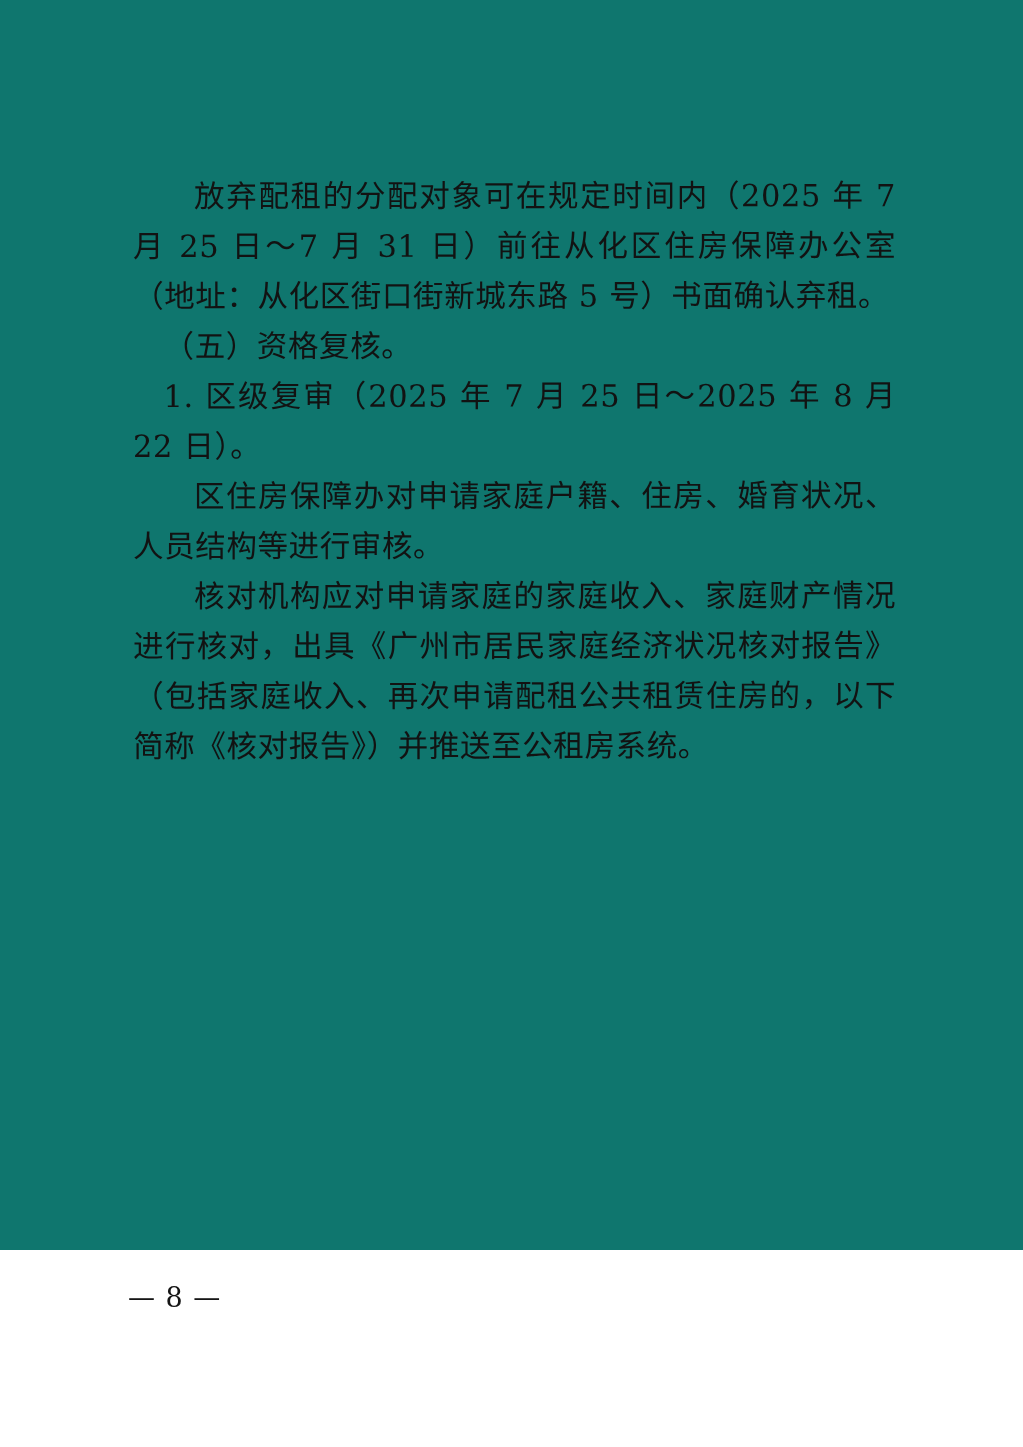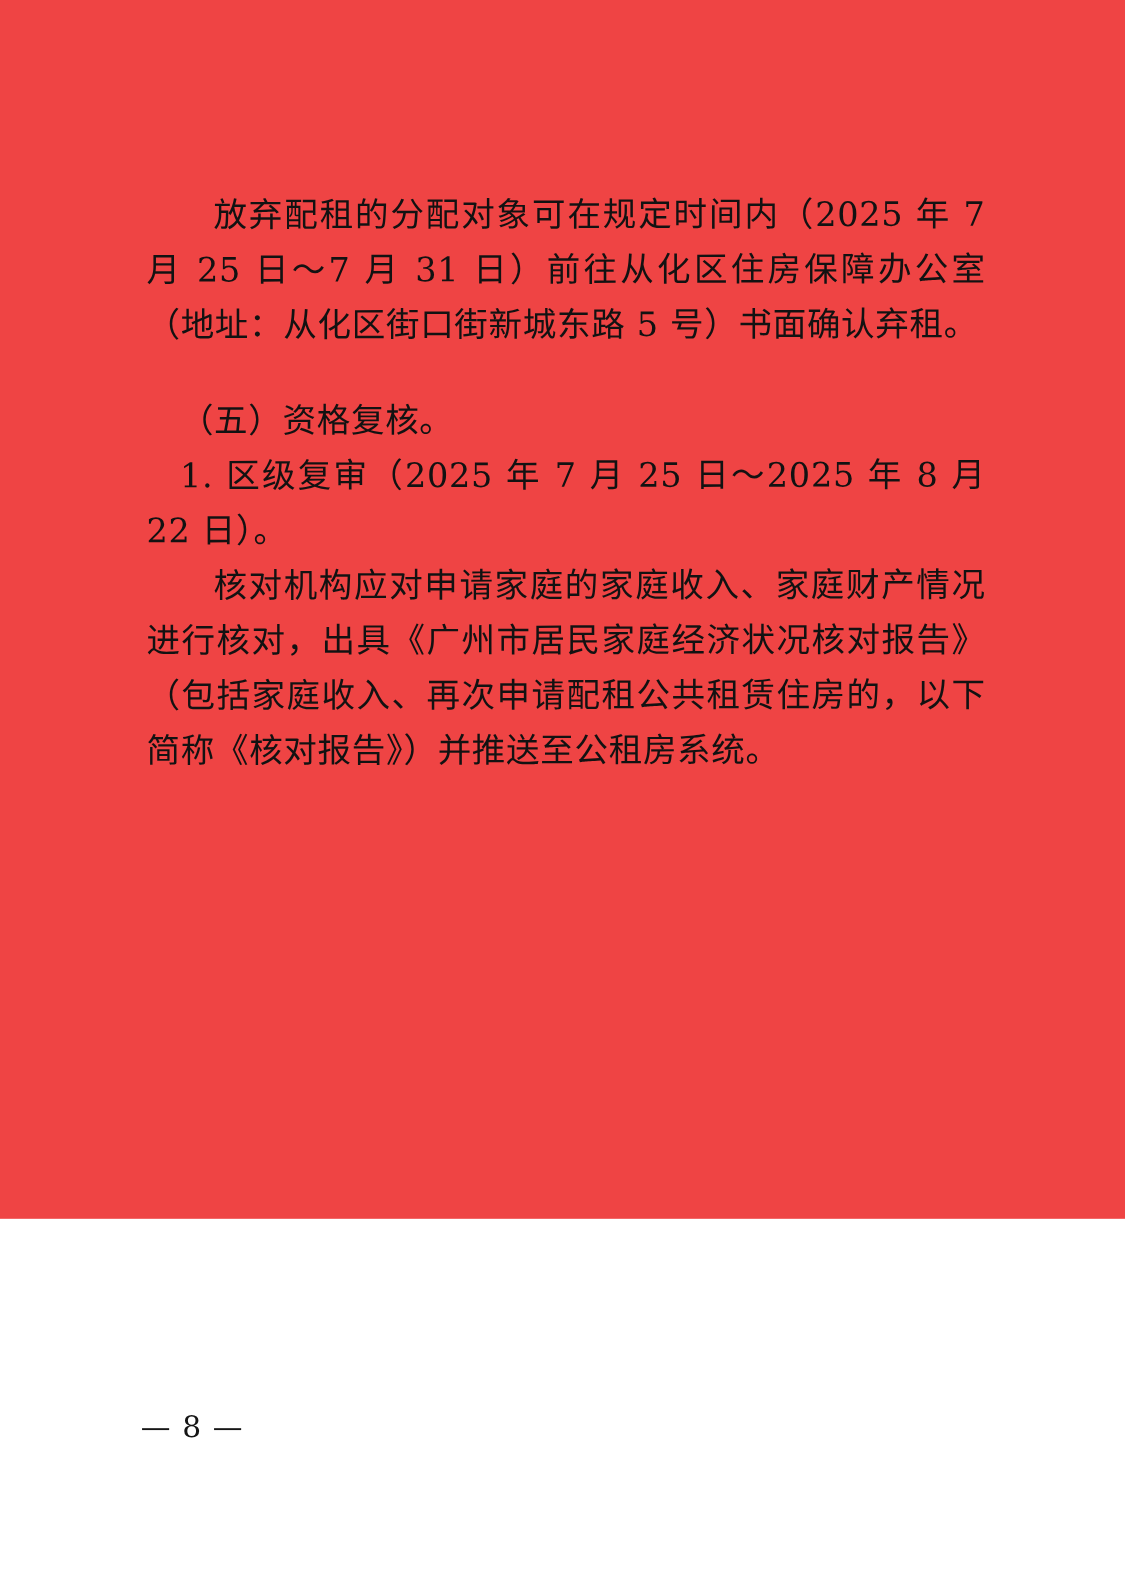--- a/index.html
+++ b/index.html
@@ -11,22 +11,22 @@
     width: 1023px;
     height: 1447px;
     background: #ffffff;
     font-family: "DejaVu Serif", "Liberation Serif", serif;
     overflow: hidden;
   }
 
   .page {
     position: relative;
     width: 1023px;
-    height: 1108px;
-    background: #ef4444;
+    height: 1250px;
+    background: #0f766e;
     box-sizing: border-box;
     padding-left: 24px;
   }
 
   
   .text-column {
     position: absolute;
     left: 133px;
     top: 172px;
     width: 763px;
@@ -47,21 +47,20 @@
   .para.indent-2 {
     text-indent: 2em;
   }
 
   .para.indent-1 {
     text-indent: 1em;
   }
 
   .para.heading {
     text-indent: 1em;
-    margin-top: 37px;
   }
 
   
   .para {
     transform: rotate(-0.06deg);
     transform-origin: left top;
   }
 
   .page-number {
     position: absolute;
@@ -83,20 +82,21 @@
 
     <p class="para indent-2">放弃配租的分配对象可在规定时间内（2025 年 7 月 25 日～7 月 31 日）前往从化区住房保障办公室（地址：从化区街口街新城东路 5 号）书面确认弃租。</p>
 
 
 
 
     <p class="para heading">（五）资格复核。</p>
 
     <p class="para indent-1">1. 区级复审（2025 年 7 月 25 日～2025 年 8 月 22 日）。</p>
 
+    <p class="para indent-2">区住房保障办对申请家庭户籍、住房、婚育状况、人员结构等进行审核。</p>
 
     <p class="para indent-2">核对机构应对申请家庭的家庭收入、家庭财产情况进行核对，出具《广州市居民家庭经济状况核对报告》（包括家庭收入、再次申请配租公共租赁住房的，以下简称《核对报告》）并推送至公租房系统。</p>
 
   </div>
 
   <div class="page-number">— 8 —</div>
 
 </div>
 
 </body></html>

